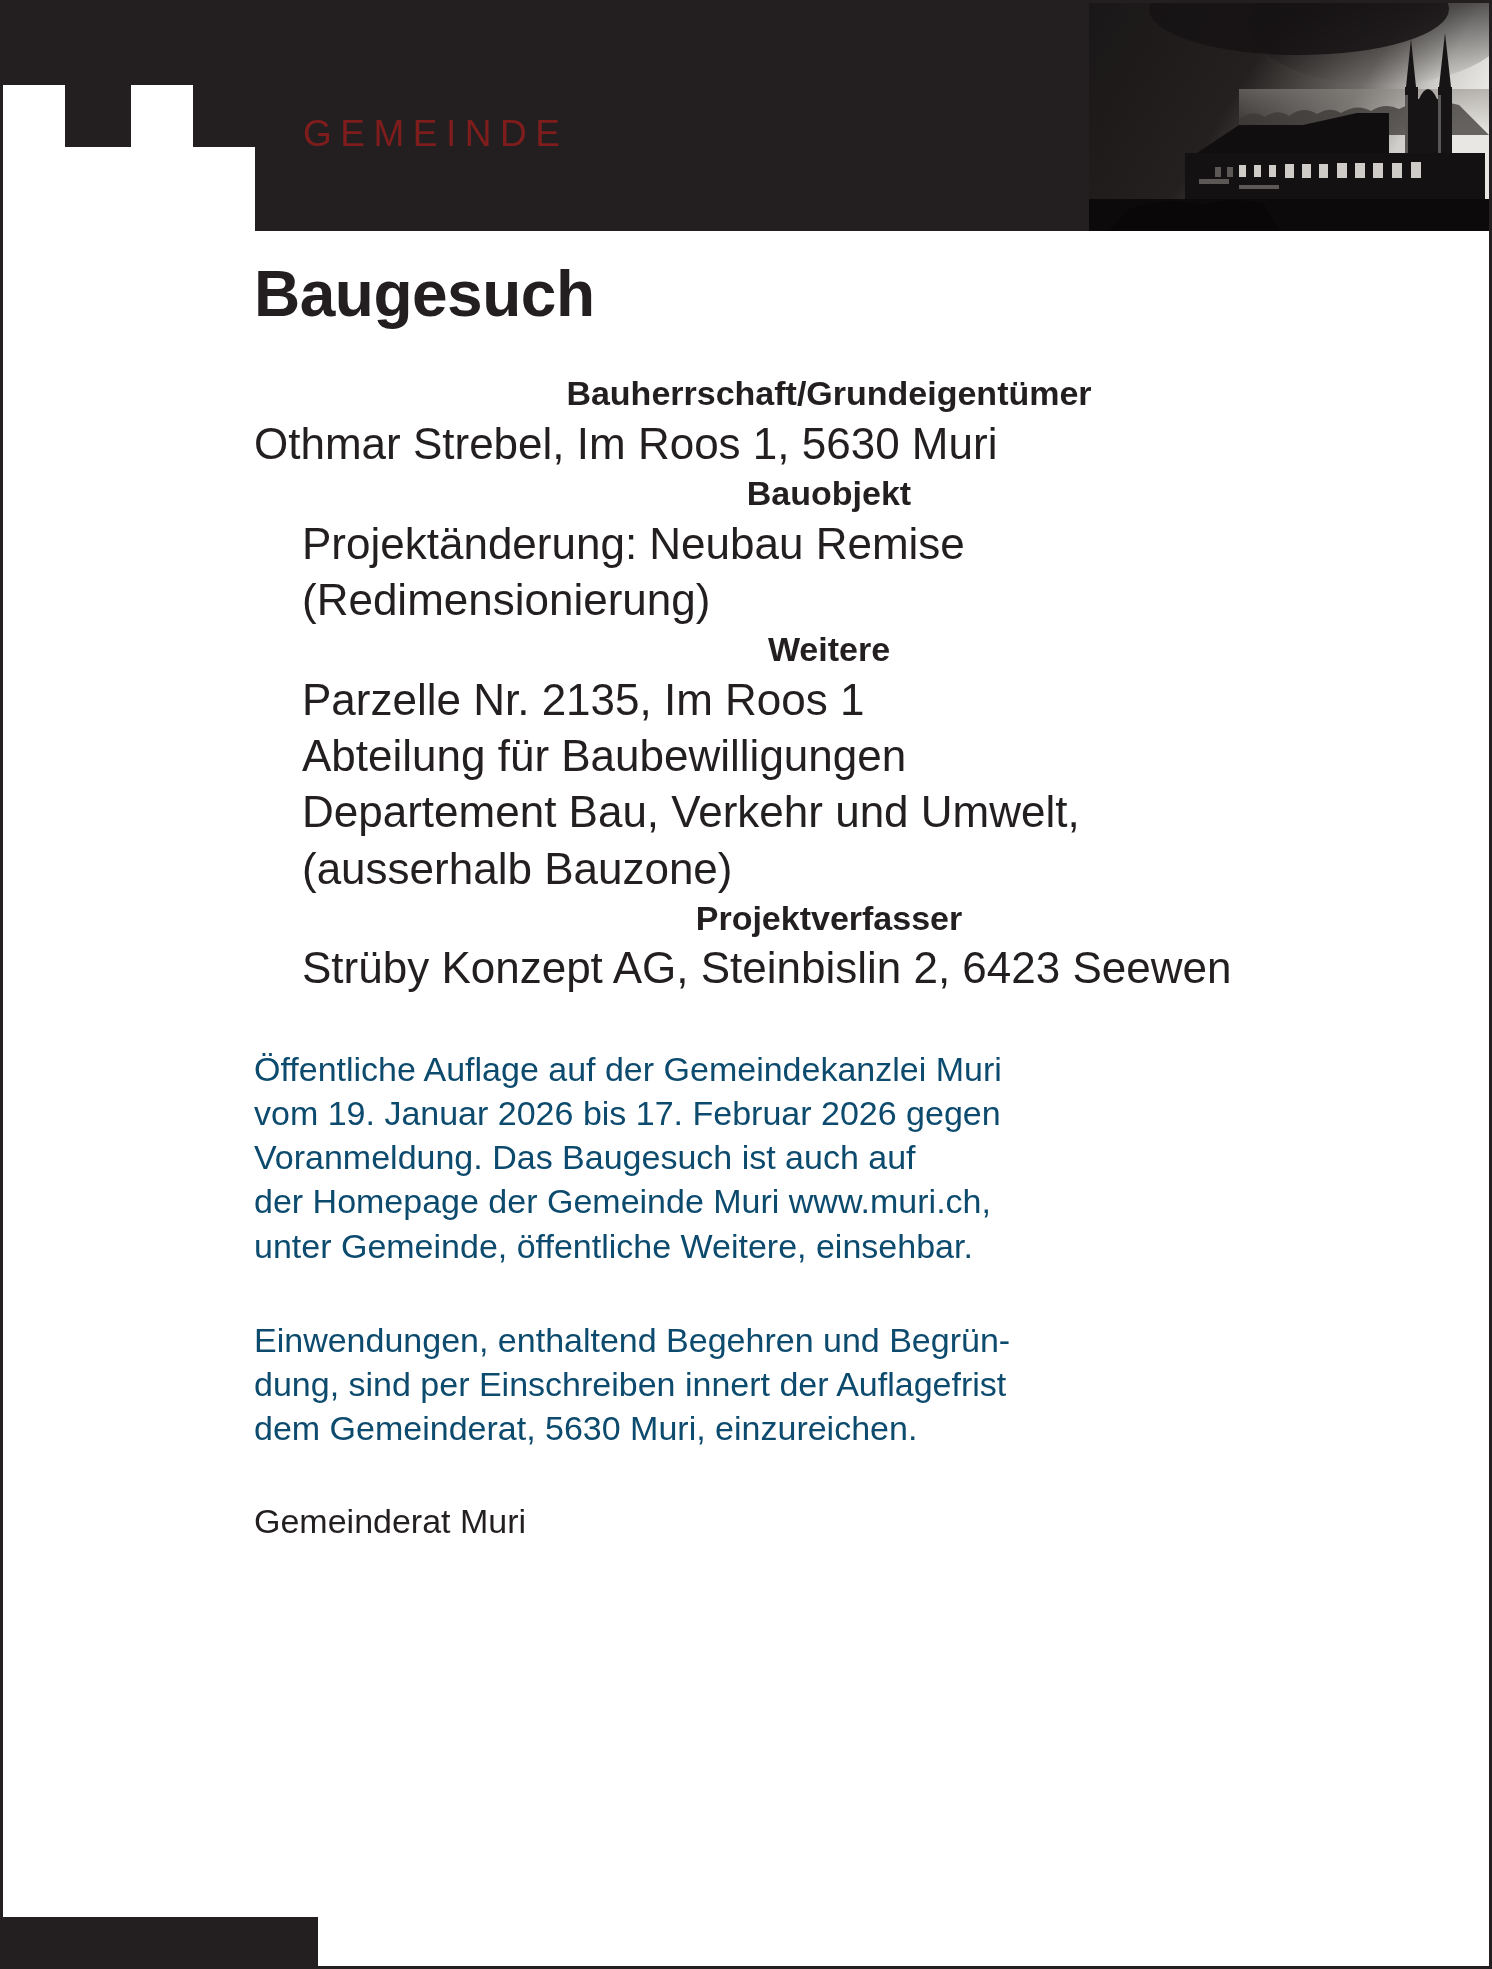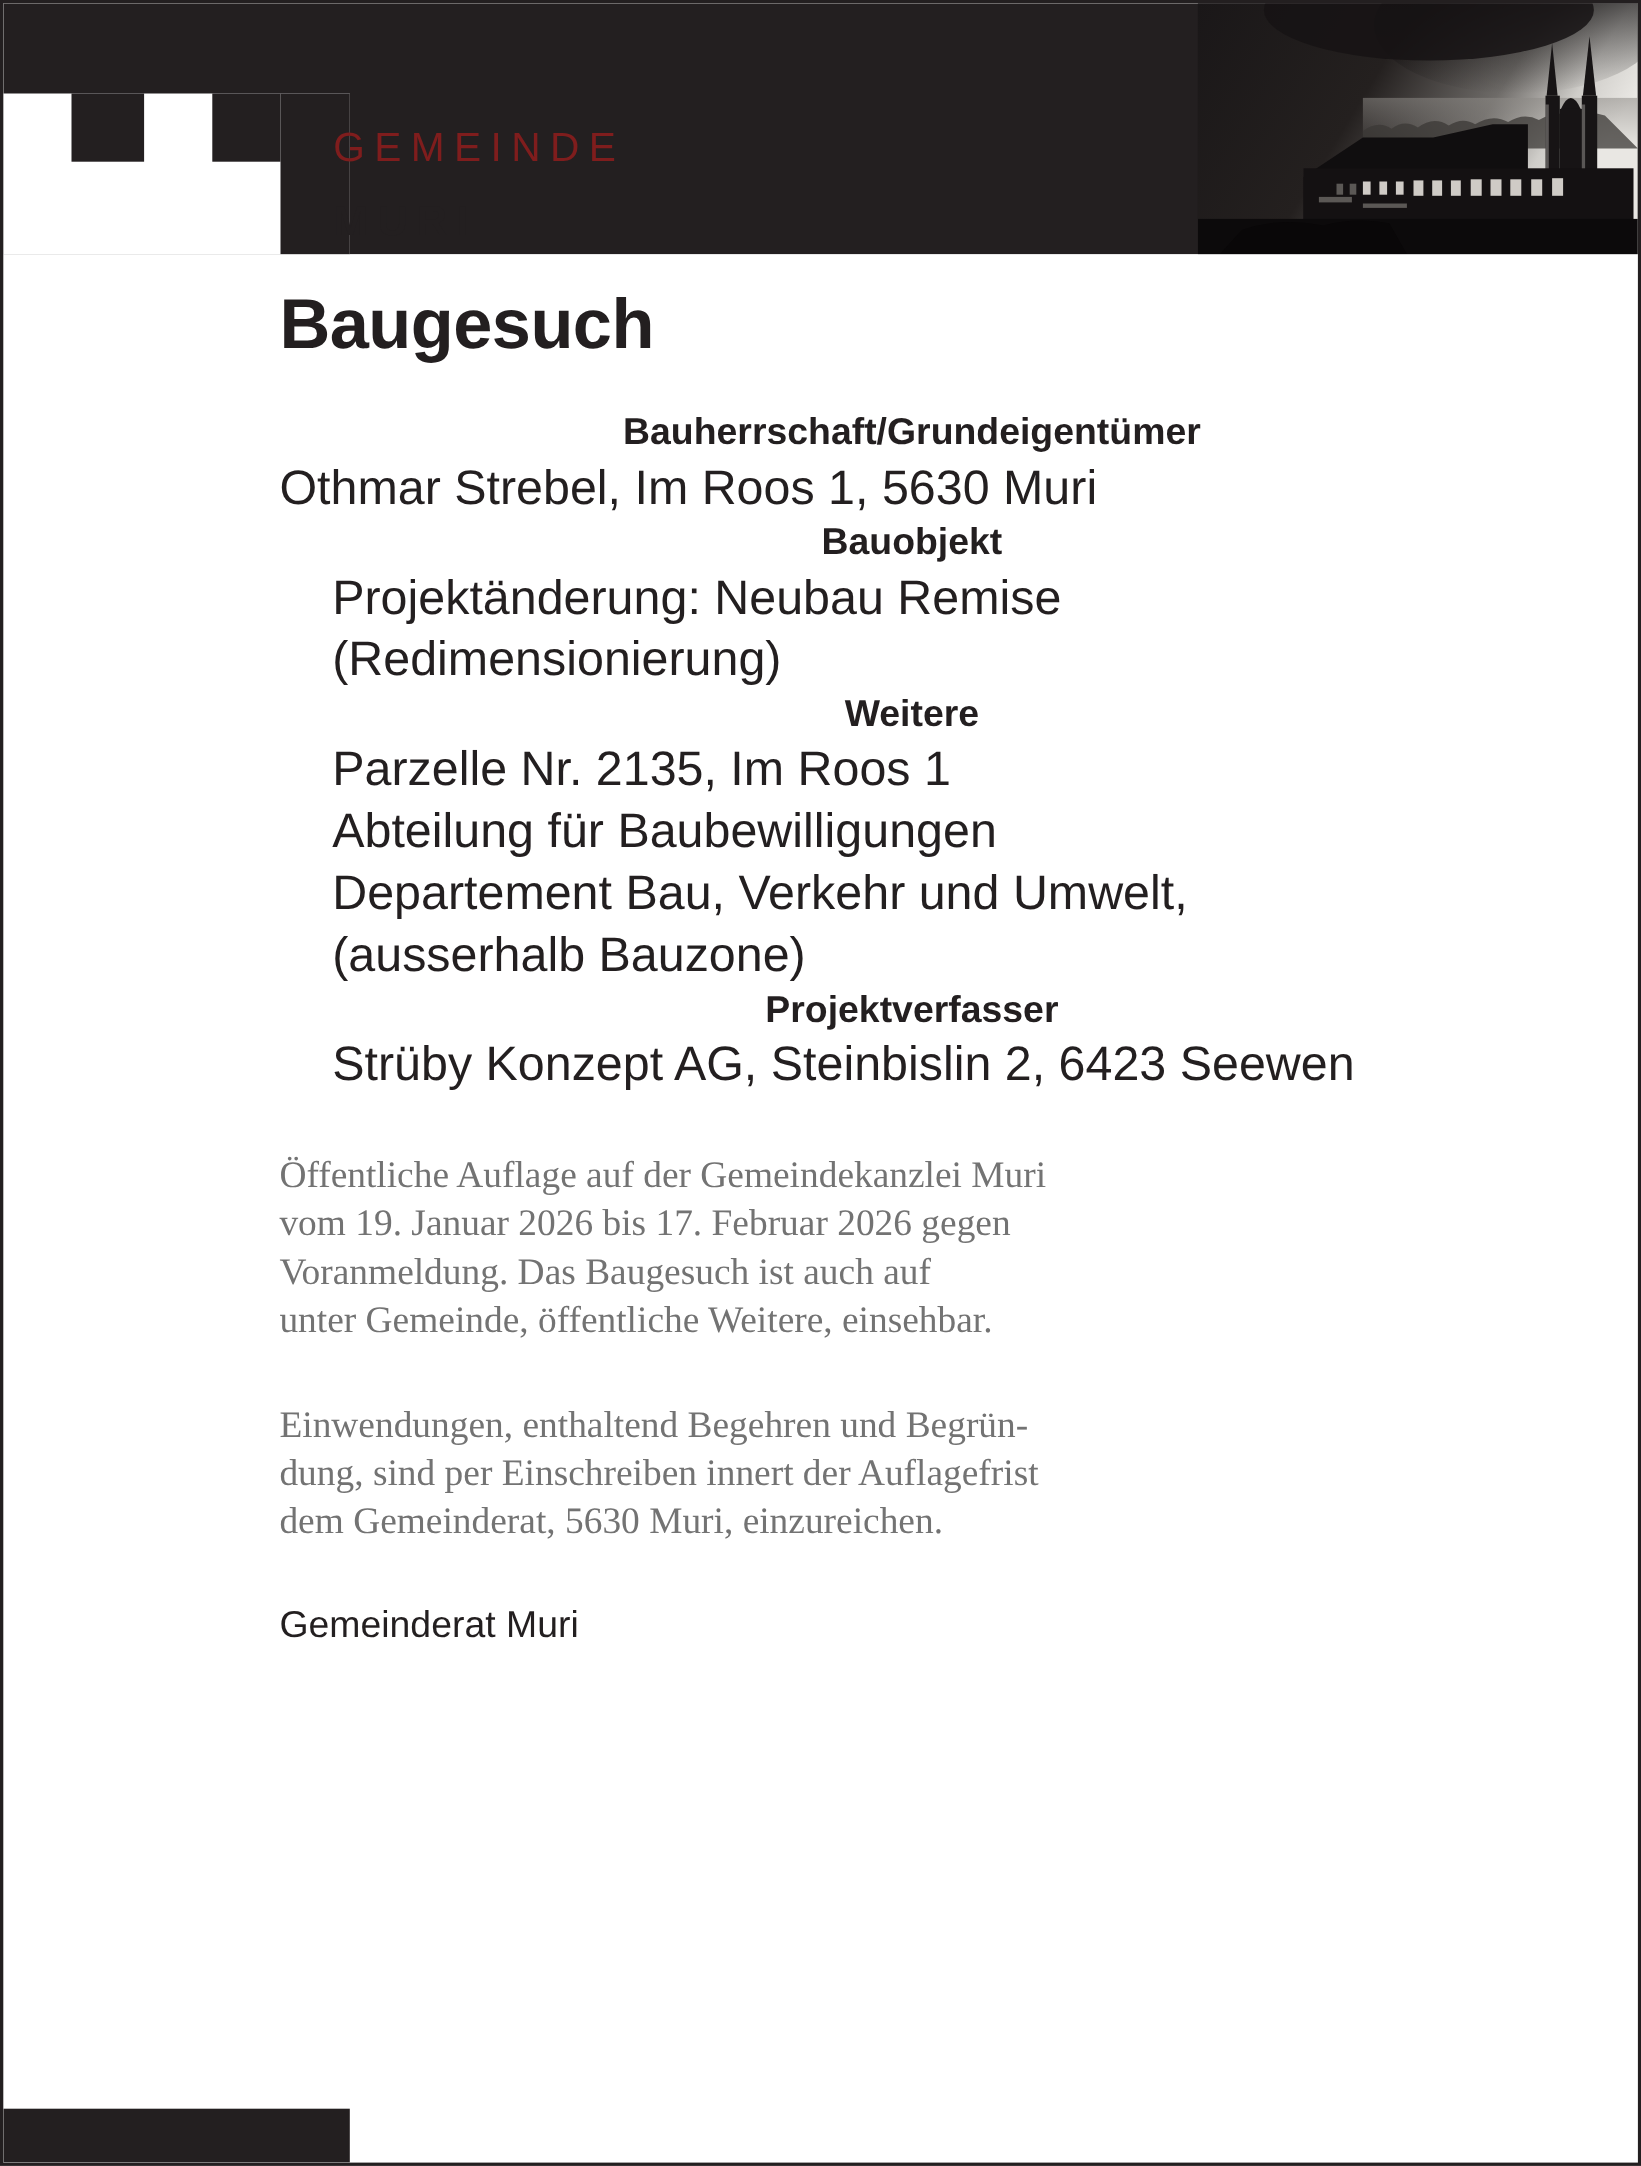--- a/index.html
+++ b/index.html
@@ -139,23 +139,22 @@
     font-weight: 400;
     line-height: 1.28;
     color: #231f20;
   }
   .field-value.indent { padding-left: 48px; }
 
   .para {
     font-size: 34px;
     font-weight: 400;
     line-height: 1.30;
-    color: #737373;
+    color: #0c4a6e;
     margin: 0;
-    font-family: Liberation Serif, serif;
   }
   .para-gap { height: 50px; }
 
   .signature {
     font-size: 34px;
     font-weight: 400;
     line-height: 1.28;
     color: #231f20;
   }
 
@@ -284,20 +283,21 @@
       <div class="field-label">Projektverfasser</div>
       <div class="field-value indent">Strüby Konzept AG, Steinbislin 2, 6423 Seewen</div>
     </div>
 
     <div class="para-gap"></div>
 
     <div class="para">
       <div>Öffentliche Auflage auf der Gemeindekanzlei Muri</div>
       <div>vom 19. Januar 2026 bis 17. Februar 2026  gegen</div>
       <div>Voranmeldung. Das Baugesuch ist auch auf</div>
+      <div>der Homepage der Gemeinde Muri www.muri.ch,</div>
       <div>unter Gemeinde, öffentliche Weitere, einsehbar.</div>
     </div>
 
     <div class="para-gap"></div>
 
     <div class="para">
       <div>Einwendungen, enthaltend Begehren und Begrün-</div>
       <div>dung, sind per Einschreiben innert der Auflagefrist</div>
       <div>dem Gemeinderat, 5630 Muri, einzureichen.</div>
     </div>

